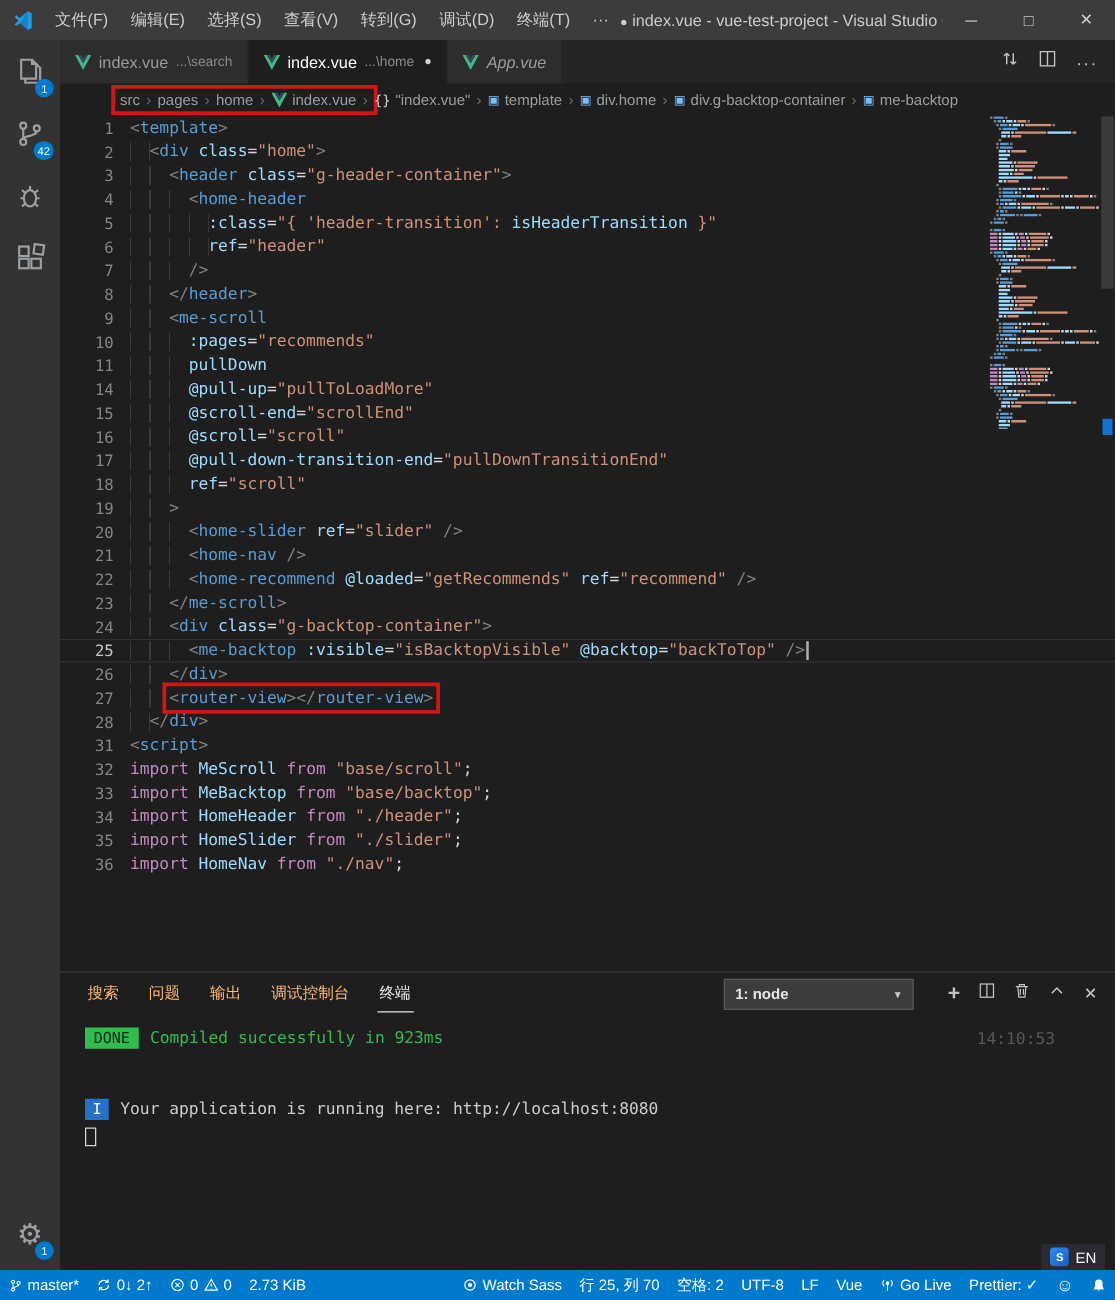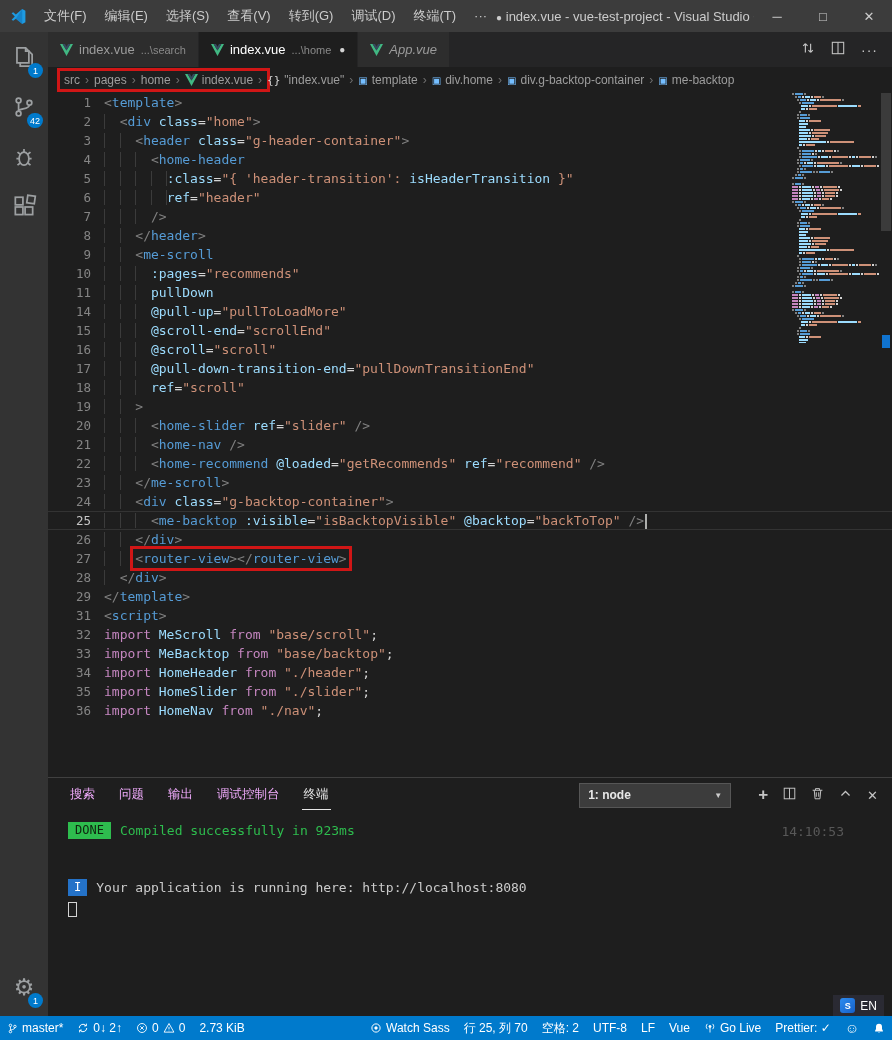--- a/index.html
+++ b/index.html
@@ -65,21 +65,21 @@
   .mm-line { height:3px; line-height:0; white-space:nowrap; overflow:hidden; padding-left:2px; }
   .mm { display:inline-block; height:2px; background:currentColor; margin-right:1px; vertical-align:top; }
   .mm.tk-ind { background:transparent; }
   .scrollbar { position:absolute; top:0; right:0; width:12px; height:100%; }
   .sb-thumb { position:absolute; top:0; right:1px; width:10px; height:138px; background:rgba(121,121,121,0.32); }
   .sb-marker { position:absolute; top:242px; right:2px; width:8px; height:13px; background:#1073cf; }
 
   
   .panel { height:239px; border-top:1px solid rgba(128,128,128,0.35); background:#1e1e1e; display:flex; flex-direction:column; }
   .panel-header { height:34px; display:flex; align-items:center; padding:0 14px 0 20px; }
-  .panel-tab { margin-right:20px; font-size:12.5px; color:#f0abfc; padding:6px 2px; }
+  .panel-tab { margin-right:20px; font-size:12.5px; color:#fdba74; padding:6px 2px; }
   .panel-tab.active { color:#e7e7e7; border-bottom:1px solid #e7e7e7; }
   .panel-actions { margin-left:auto; display:flex; align-items:center; gap:15px; color:#c5c5c5;font-weight:bold; }
   .terminal-select { width:152px; height:25px; background:#3c3c3c; border:1px solid #565656; color:#e7e7e7;
     font-size:12px; display:flex; align-items:center; padding:0 8px; margin-right:12px; }
   .select-caret { margin-left:auto; font-size:8px; color:#cccccc; }
   .panel-plus { font-size:17px; }
   .panel-close { font-size:13px; }
   .terminal { flex:1; padding:10px 0 0 20px; font-family:"DejaVu Sans Mono",monospace; font-size:13px; color:#cccccc; position:relative; }
   .t-line1 { display:flex; align-items:center; gap:9px; }
   .done-badge { background:#2ebd4e; color:#10240f; padding:0 7px; font-size:12px; line-height:17px; }
@@ -220,21 +220,21 @@
           <svg width="14" height="14" viewBox="0 0 16 16" fill="none" stroke="#c5c5c5" stroke-width="1.2">
               <rect x="1.5" y="1.5" width="13" height="13"></rect>
               <path d="M8 1.5v13"></path>
             </svg>
         </span>
         <span style="font-size:14px; letter-spacing:1px;">···</span>
       </div>
     </div>
 
     <div class="breadcrumb">
-        <span class="red-box" style="display: inline-flex; align-items: center;">
+        <span class="red-box" style="display: inline-flex; align-items: center; margin-left: 32px;">
           <span class="bc-item">
             <span>src</span>
           </span>
           <span class="bc-sep">›</span>
           <span class="bc-item">
             <span>pages</span>
           </span>
           <span class="bc-sep">›</span>
           <span class="bc-item">
             <span>home</span>
@@ -298,21 +298,20 @@
           <div class="code-line"><span class="ln">19</span><span class="code"><span class="tk-ind">    </span><span class="tk-p">&gt;</span></span></div>
           <div class="code-line"><span class="ln">20</span><span class="code"><span class="tk-ind">      </span><span class="tk-p">&lt;</span><span class="tk-tag">home-slider</span><span class="tk-pl"> </span><span class="tk-at">ref</span><span class="tk-pl">=</span><span class="tk-st">"slider"</span><span class="tk-pl"> </span><span class="tk-p">/&gt;</span></span></div>
           <div class="code-line"><span class="ln">21</span><span class="code"><span class="tk-ind">      </span><span class="tk-p">&lt;</span><span class="tk-tag">home-nav</span><span class="tk-pl"> </span><span class="tk-p">/&gt;</span></span></div>
           <div class="code-line"><span class="ln">22</span><span class="code"><span class="tk-ind">      </span><span class="tk-p">&lt;</span><span class="tk-tag">home-recommend</span><span class="tk-pl"> </span><span class="tk-at">@loaded</span><span class="tk-pl">=</span><span class="tk-st">"getRecommends"</span><span class="tk-pl"> </span><span class="tk-at">ref</span><span class="tk-pl">=</span><span class="tk-st">"recommend"</span><span class="tk-pl"> </span><span class="tk-p">/&gt;</span></span></div>
           <div class="code-line"><span class="ln">23</span><span class="code"><span class="tk-ind">    </span><span class="tk-p">&lt;/</span><span class="tk-tag">me-scroll</span><span class="tk-p">&gt;</span></span></div>
           <div class="code-line"><span class="ln">24</span><span class="code"><span class="tk-ind">    </span><span class="tk-p">&lt;</span><span class="tk-tag">div</span><span class="tk-pl"> </span><span class="tk-at">class</span><span class="tk-pl">=</span><span class="tk-st">"g-backtop-container"</span><span class="tk-p">&gt;</span></span></div>
           <div class="code-line current"><span class="ln">25</span><span class="code"><span class="tk-ind">      </span><span class="tk-p">&lt;</span><span class="tk-tag">me-backtop</span><span class="tk-pl"> </span><span class="tk-at">:visible</span><span class="tk-pl">=</span><span class="tk-st">"isBacktopVisible"</span><span class="tk-pl"> </span><span class="tk-at">@backtop</span><span class="tk-pl">=</span><span class="tk-st">"backToTop"</span><span class="tk-pl"> </span><span class="tk-p">/&gt;</span><span class="caret"></span></span></div>
           <div class="code-line"><span class="ln">26</span><span class="code"><span class="tk-ind">    </span><span class="tk-p">&lt;/</span><span class="tk-tag">div</span><span class="tk-p">&gt;</span></span></div>
           <div class="code-line"><span class="ln">27</span><span class="code"><span class="tk-ind">    </span><span class="red-box"><span class="tk-p">&lt;</span><span class="tk-tag">router-view</span><span class="tk-p">&gt;</span><span class="tk-p">&lt;/</span><span class="tk-tag">router-view</span><span class="tk-p">&gt;</span></span></span></div>
           <div class="code-line"><span class="ln">28</span><span class="code"><span class="tk-ind">  </span><span class="tk-p">&lt;/</span><span class="tk-tag">div</span><span class="tk-p">&gt;</span></span></div>
-          <div class="code-line"><span class="ln">29</span><span class="code"><span class="tk-p">&lt;/</span><span class="tk-tag">template</span><span class="tk-p">&gt;</span></span></div>
           <div class="code-line"><span class="ln">31</span><span class="code"><span class="tk-p">&lt;</span><span class="tk-tag">script</span><span class="tk-p">&gt;</span></span></div>
           <div class="code-line"><span class="ln">32</span><span class="code"><span class="tk-kw">import</span><span class="tk-pl"> </span><span class="tk-id">MeScroll</span><span class="tk-pl"> </span><span class="tk-kw">from</span><span class="tk-pl"> </span><span class="tk-st">"base/scroll"</span><span class="tk-pl">;</span></span></div>
           <div class="code-line"><span class="ln">33</span><span class="code"><span class="tk-kw">import</span><span class="tk-pl"> </span><span class="tk-id">MeBacktop</span><span class="tk-pl"> </span><span class="tk-kw">from</span><span class="tk-pl"> </span><span class="tk-st">"base/backtop"</span><span class="tk-pl">;</span></span></div>
           <div class="code-line"><span class="ln">34</span><span class="code"><span class="tk-kw">import</span><span class="tk-pl"> </span><span class="tk-id">HomeHeader</span><span class="tk-pl"> </span><span class="tk-kw">from</span><span class="tk-pl"> </span><span class="tk-st">"./header"</span><span class="tk-pl">;</span></span></div>
           <div class="code-line"><span class="ln">35</span><span class="code"><span class="tk-kw">import</span><span class="tk-pl"> </span><span class="tk-id">HomeSlider</span><span class="tk-pl"> </span><span class="tk-kw">from</span><span class="tk-pl"> </span><span class="tk-st">"./slider"</span><span class="tk-pl">;</span></span></div>
           <div class="code-line"><span class="ln">36</span><span class="code"><span class="tk-kw">import</span><span class="tk-pl"> </span><span class="tk-id">HomeNav</span><span class="tk-pl"> </span><span class="tk-kw">from</span><span class="tk-pl"> </span><span class="tk-st">"./nav"</span><span class="tk-pl">;</span></span></div>
         </div>
       <div class="minimap">
         <div>
             <div class="mm-line"><span class="mm tk-p" style="width: 2px;"></span><span class="mm tk-tag" style="width: 8.4px;"></span><span class="mm tk-p" style="width: 2px;"></span></div>

